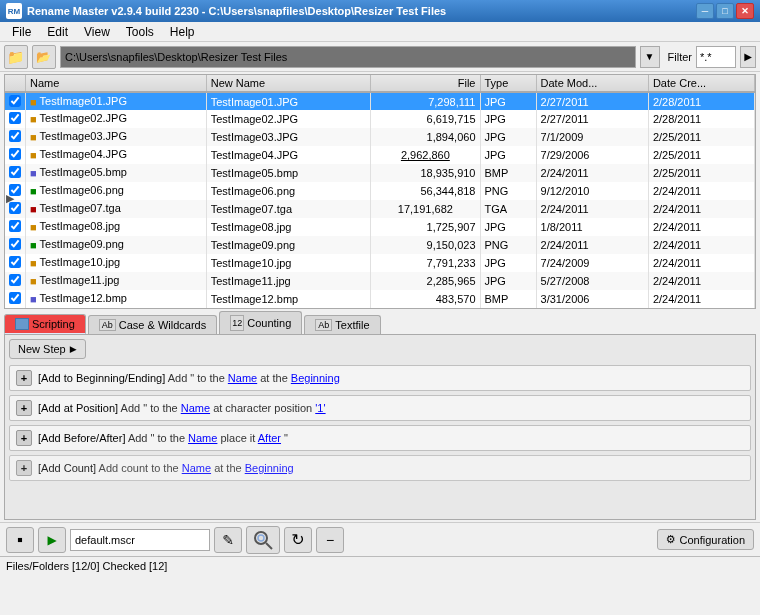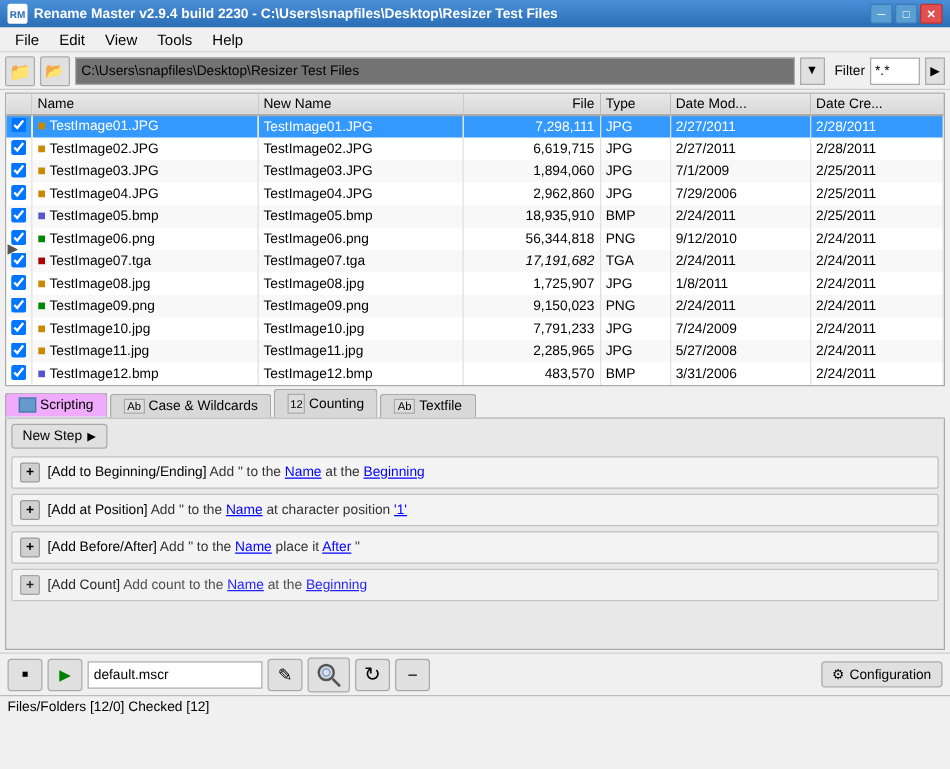--- a/index.html
+++ b/index.html
@@ -358,21 +358,21 @@
     </tr>
           <tr>
       <td class="checkbox-cell">
         <input type="checkbox" checked="" style="width: 12px; height: 12px;">
       </td>
       <td>
         <span style="color:#cc8800;font-size:11px;vertical-align:middle;">■</span>
         <span>TestImage04.JPG</span>
       </td>
       <td>TestImage04.JPG</td>
-      <td style="text-align:right;">2,962,860</td>
+      <td style="text-align:center;text-decoration:underline;">2,962,860</td>
       <td>JPG</td>
       <td>7/29/2006</td>
       <td>2/25/2011</td>
     </tr>
           <tr>
       <td class="checkbox-cell">
         <input type="checkbox" checked="" style="width: 12px; height: 12px;">
       </td>
       <td>
         <span style="color:#5555cc;font-size:11px;vertical-align:middle;">■</span>
@@ -400,21 +400,21 @@
     </tr>
           <tr>
       <td class="checkbox-cell">
         <input type="checkbox" checked="" style="width: 12px; height: 12px;">
       </td>
       <td>
         <span style="color:#aa0000;font-size:11px;vertical-align:middle;">■</span>
         <span>TestImage07.tga</span>
       </td>
       <td>TestImage07.tga</td>
-      <td style="text-align:right;font-style:italic;">17,191,682</td>
+      <td style="text-align:center;">17,191,682</td>
       <td>TGA</td>
       <td>2/24/2011</td>
       <td>2/24/2011</td>
     </tr>
           <tr>
       <td class="checkbox-cell">
         <input type="checkbox" checked="" style="width: 12px; height: 12px;">
       </td>
       <td>
         <span style="color:#cc8800;font-size:11px;vertical-align:middle;">■</span>
@@ -484,21 +484,21 @@
     </tr>
         </tbody>
     </table>
   </div>
   <div style="position:absolute; left:6px; top:118px; font-size:11px; color:#555;">▶</div>
 </div>
 
 <div id="tabs-section">
   <div id="tab-bar">
 
-    <div class="tab" style="background:#f0abfc; border-bottom:1px solid #e0e8f8;">
+    <div class="tab" style="background:#ef4444; border-bottom:1px solid #e0e8f8;">
       <span style="width:14px;height:12px;background:#6699cc;display:inline-block;border:1px solid #4477aa;"></span>
       <span>Scripting</span>
     </div>
     <div class="tab">
       <span style="font-size:9px;background:#ddd;border:1px solid #aaa;padding:0 2px;">Ab</span>
       <span>Case &amp; Wildcards</span>
     </div>
     <div class="tab">
       <span style="font-size:9px;background:#ddd;border:1px solid #aaa;padding:2px 1px;">12</span>
       <span>Counting</span>

